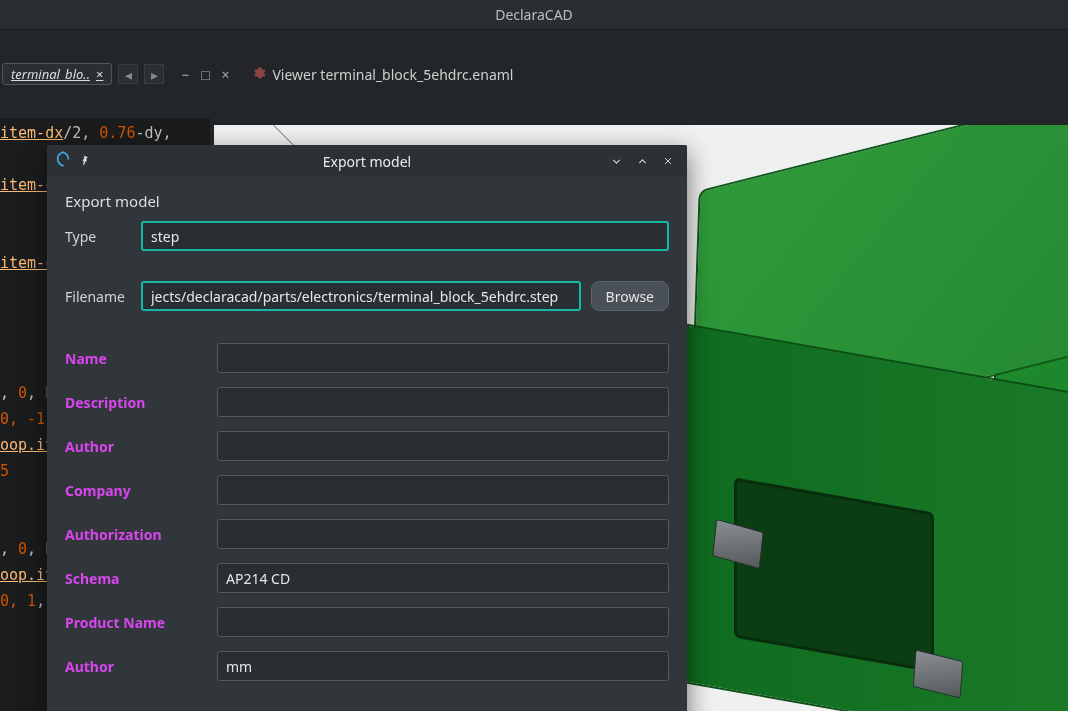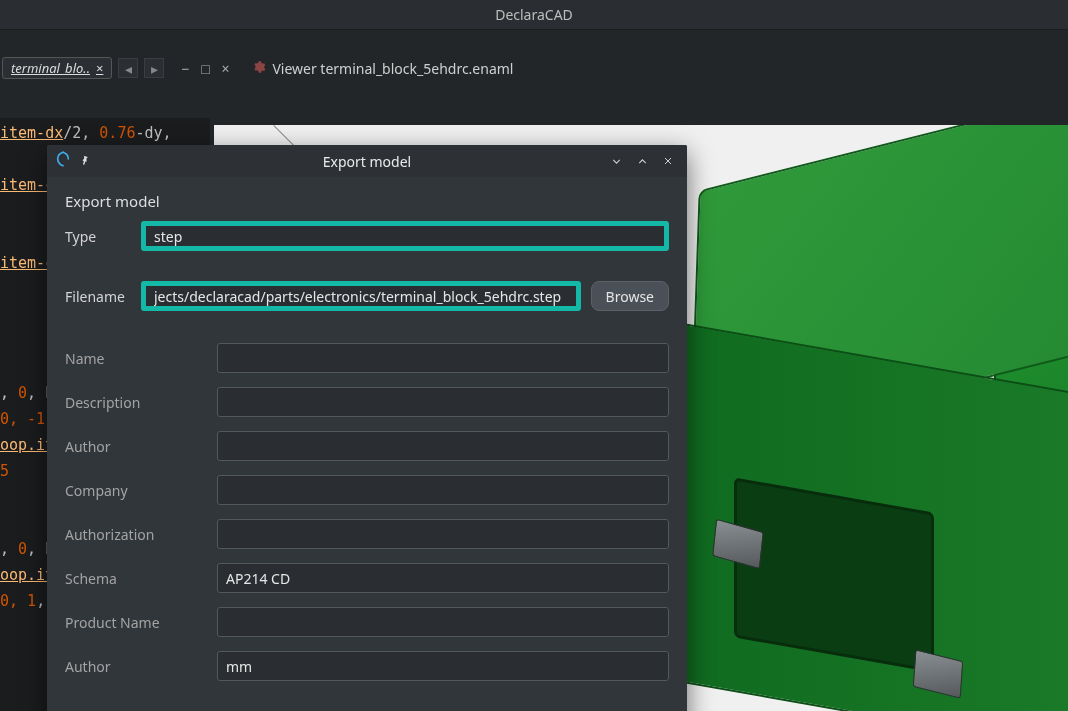--- a/index.html
+++ b/index.html
@@ -19,21 +19,21 @@
       align-items: center;
       justify-content: center;
       color: #bdbdbd;
       background: #2a2e32;
       border-bottom: 1px solid #1a1c1e;
     }
     .workspace { position: relative; height: calc(100% - 30px); }
     
     .tabbar {
       position: absolute;
-      top: 24px; left: 0; right: 0; height: 28px;
+      top: 30px; left: 0; right: 0; height: 28px;
       display: flex;
       align-items: center;
       gap: 6px;
       padding-left: 2px;
       color: #c3c3c3;
     }
     .tab {
       display: flex; align-items: center;
       background: #2b2f33;
       border: 1px solid #555;
@@ -176,21 +176,21 @@
     .form-row {
       display:flex;
       align-items:center;
       margin-bottom: 30px;
     }
     .form-row label { width:76px; color:#d3d3d3; }
     .form-row input[type=text] {
       flex:1;
       height:30px;
       background:#2a2e32;
-      border:5px solid #14b8a6;
+      border:2px solid #14b8a6;
       border-radius:3px;
       color:#e6e6e6;
       padding:0 8px;
       font-size:14px;
       font-family: inherit;
     }
     .form-row .btn {
       margin-left:10px;
       height:30px;
       padding: 0 14px;
@@ -201,21 +201,21 @@
       cursor:pointer;
       display:inline-flex;align-items:center;
     }
     .meta-grid {
       margin-top: 32px;
       display:grid;
       grid-template-columns: 152px 1fr;
       row-gap: 14px;
       align-items:center;
     }
-    .meta-grid label { color:#a3a3a3; }
+    .meta-grid label { color:#d946ef;font-weight:bold; }
     .meta-grid input[type=text] {
       height:30px;
       background:#2a2e32;
       border:1px solid #53585d;
       border-radius:3px;
       color:#e6e6e6;
       padding:0 8px;
       font-size:14px;
       font-family: inherit;
     }

